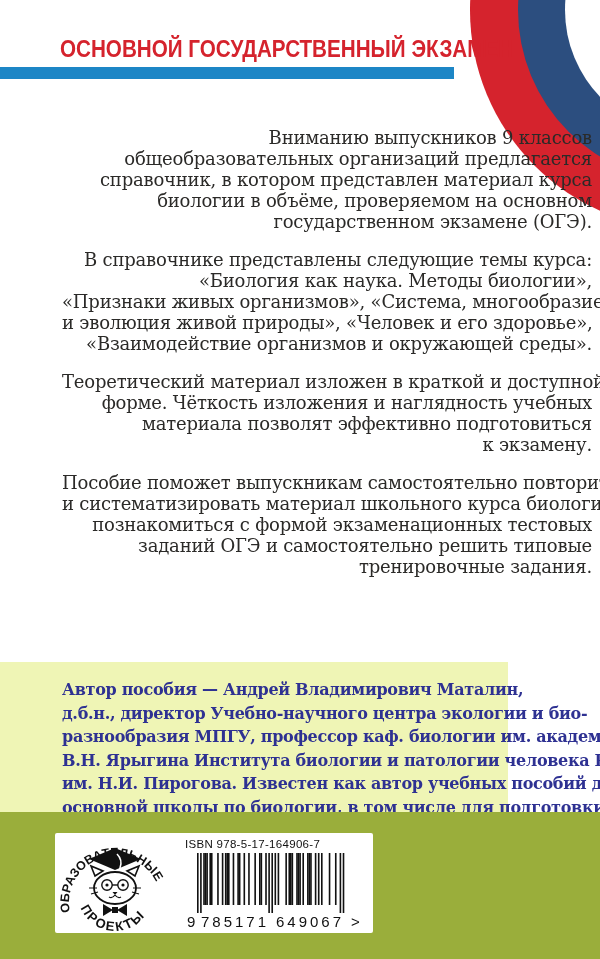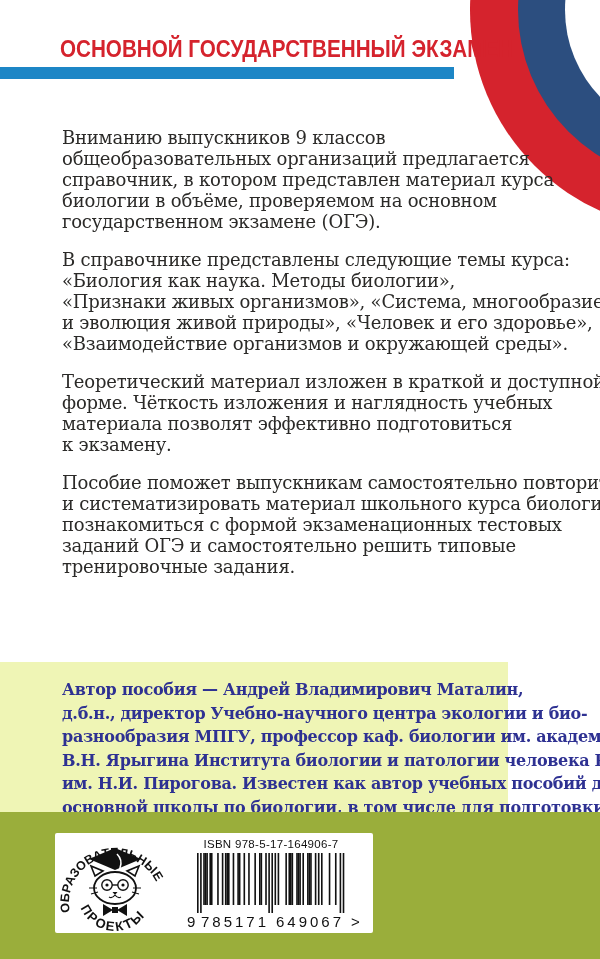--- a/index.html
+++ b/index.html
@@ -30,21 +30,21 @@
     letter-spacing:0px;white-space:pre;transform:scaleX(.86);transform-origin:left top;
   }
   .blue-rule{
     position:absolute;left:0;top:67px;width:454px;height:12px;z-index:4;
     background:var(--c-bar-blue);
   }
   
   .annotation{
     position:absolute;left:62px;top:127px;width:530px;z-index:5;
     font-family:"DejaVu Serif","Liberation Serif",serif;
-    color:var(--c-body-text);font-size:18px;line-height:21px;letter-spacing:-0.2px;
+    color:var(--c-body-text);font-size:18px;line-height:21px;letter-spacing:-0.2px;text-align:right;
   }
   .para{white-space:pre;margin:0 0 17px 0;}
   
   .author-block{
     position:absolute;left:0;top:662px;width:508px;height:150px;z-index:6;
     background:var(--c-author-bg);
   }
   .author-text{
     position:absolute;left:62px;top:16px;
     font-family:"DejaVu Serif","Liberation Serif",serif;font-weight:bold;
@@ -56,21 +56,21 @@
     position:absolute;left:0;top:812px;width:600px;height:147px;z-index:6;
     background:var(--c-footer-green);
   }
   .isbn-box{
     position:absolute;left:55px;top:21px;width:318px;height:100px;
     background:#fff;border-radius:2px;
   }
   .logo-svg{position:absolute;left:2px;top:3px;}
   .barcode-wrap{position:absolute;left:130px;top:5px;width:180px;}
   .isbn-label{
-    width:172px;text-align:center;font-size:11.5px;color:#111;
+    width:172px;text-align:left;font-size:11.5px;color:#111;
     font-family:"Liberation Sans",sans-serif;letter-spacing:.3px;
   }
   .barcode-svg{display:block;margin-top:1px;}
   .bc-digit{font-family:"Liberation Sans",sans-serif;font-size:15px;fill:#111;}
 </style>
 </head>
 <body>
 
 <div class="cover">
 

